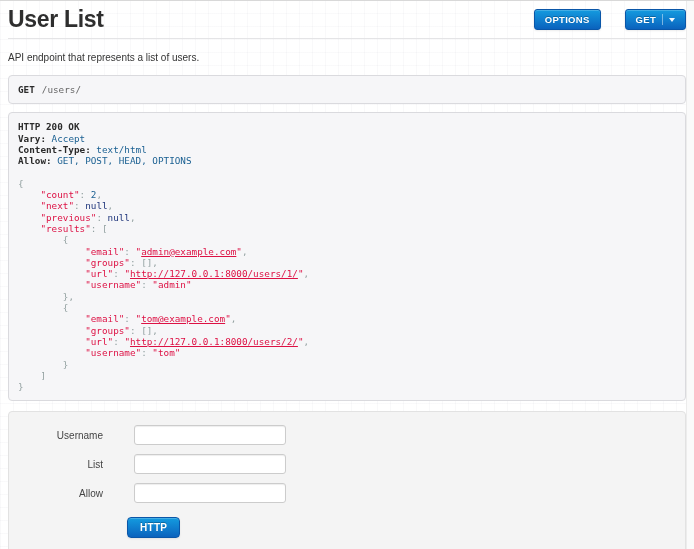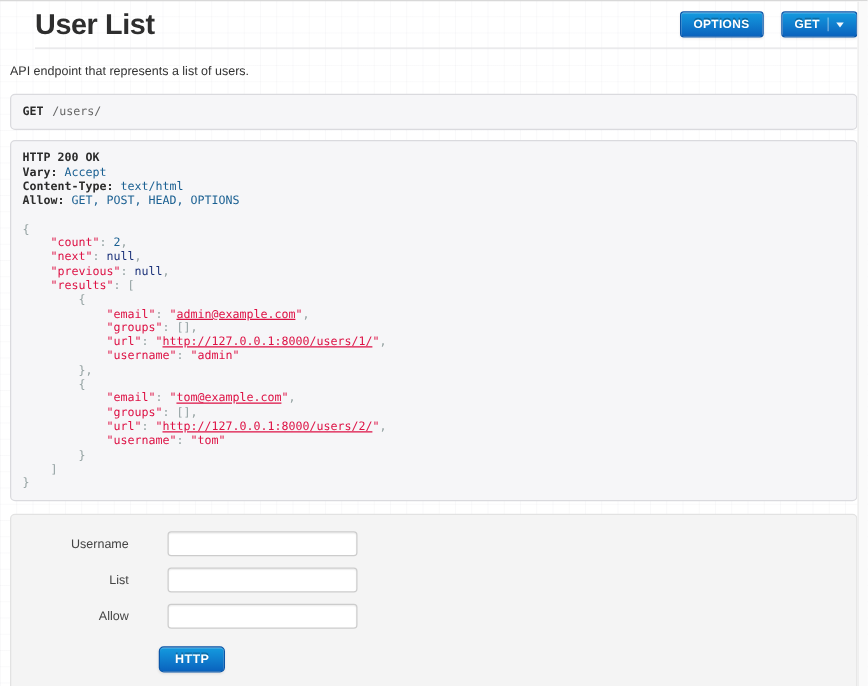--- a/index.html
+++ b/index.html
@@ -12,24 +12,24 @@
       linear-gradient(rgba(110,110,135,0.04) 1px, transparent 1px),
       linear-gradient(90deg, rgba(110,110,135,0.04) 1px, transparent 1px);
     background-size:13px 13px;
     border-top:1px solid #d8d8d8;
   }
   .page { padding:0 8px; }
 
   
   .page-header {
     display:flex; justify-content:space-between; align-items:flex-start;
-    border-bottom:1px solid #e4e4e6; padding:5px 0 6px;margin-left:20px;
+    border-bottom:1px solid #e4e4e6; padding:5px 0 6px;
   }
   h1.title { margin:0; font-size:23px; line-height:26px; font-weight:bold; color:#2e2e2e; letter-spacing:-0.3px; }
-  .toolbar { display:flex; gap:14px; margin-top:3px; }
+  .toolbar { display:flex; gap:24px; margin-top:3px; }
   .btn {
     display:inline-flex; align-items:center; cursor:pointer;
     background:linear-gradient(180deg,#149bdf 0%,#0f7ccd 55%,#0a62bd 100%);
     border:1px solid #0a56a8; border-radius:3px;
     color:#fff; font-size:9.5px; font-weight:bold; letter-spacing:0.3px;
     padding:4px 10px; text-shadow:0 -1px 0 rgba(0,0,0,0.25);
     box-shadow:inset 0 1px 0 rgba(255,255,255,0.2), 0 1px 2px rgba(0,0,0,0.08);
   }
   .btn .divider { width:1px; height:11px; background:rgba(255,255,255,0.45); margin:0 6px; }
   .caret { display:inline-block; width:0; height:0;

